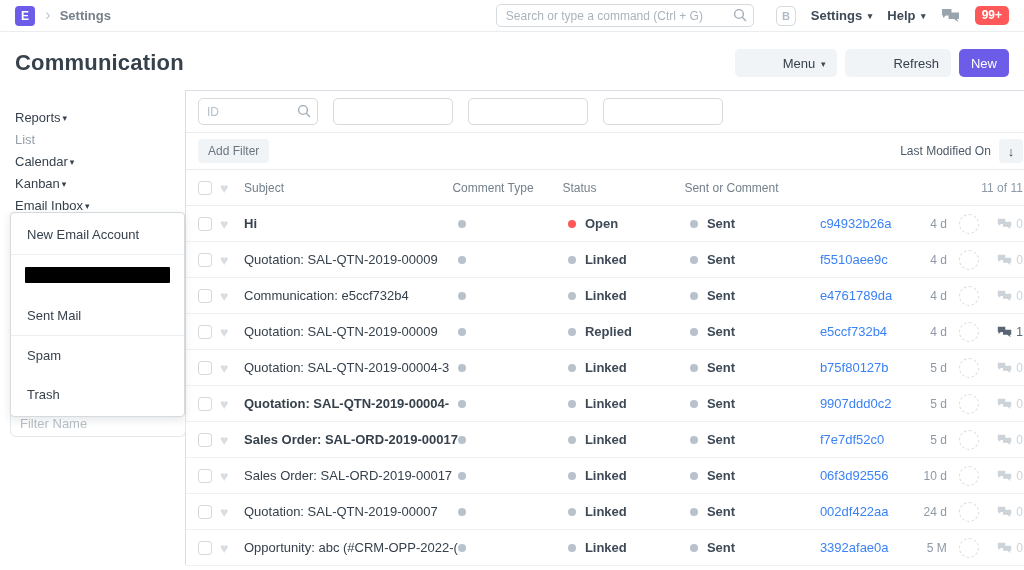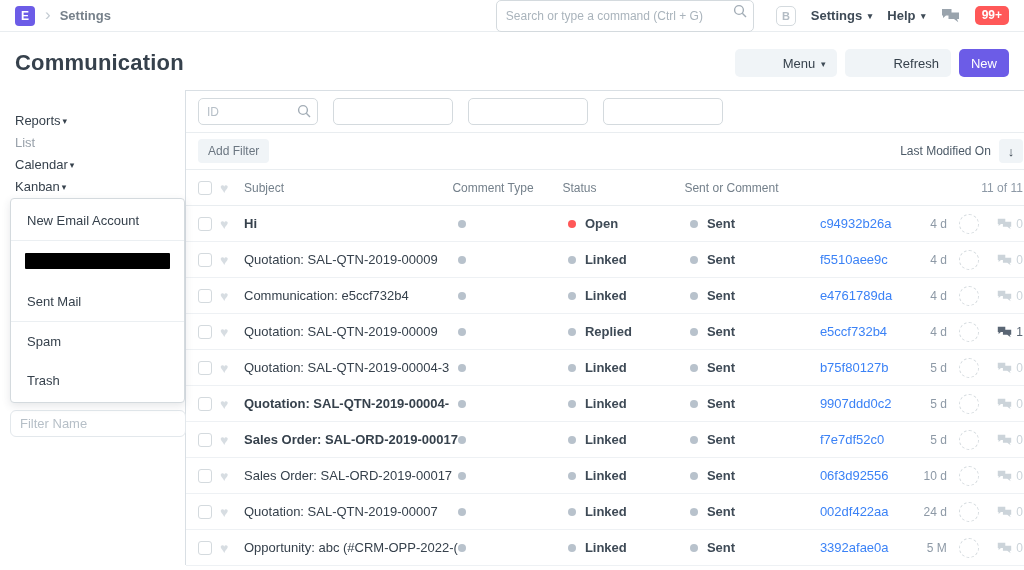--- a/index.html
+++ b/index.html
@@ -6,47 +6,47 @@
   body { background:#fff; font-family:"Liberation Sans", sans-serif; }
   .screen { width:1024px; height:570px; overflow:hidden; position:relative; background:#fff; color:#36414c; }
 
   
   .navbar { height:32px; display:flex; align-items:center; padding:0 15px; border-bottom:1px solid #e9edf0; background:#fff; }
   .logo { width:20px; height:20px; border-radius:4px; background:#6c5ce7; color:#fff; font-size:12px; font-weight:bold;
           display:flex; align-items:center; justify-content:center; }
   .crumb-chevron { color:#c3cbd2; font-size:17px; margin:0 9px 2px 10px; font-weight:400; }
   .breadcrumb { font-size:13px; font-weight:bold; color:#76808a; }
   .nav-search { margin-left:auto; position:relative; width:258px; }
-  .nav-search input { width:100%; height:32px; border:1px solid #d4dade; border-radius:5px; padding:0 26px 0 9px;
+  .nav-search input { width:100%; height:23px; border:1px solid #d4dade; border-radius:5px; padding:0 26px 0 9px;
                       font-size:12px; color:#36414c; font-family:inherit; background:#fff; }
   .nav-search input::placeholder { color:#aab4bc; }
   .nav-search svg { position:absolute; right:7px; top:4px; }
   .nav-right { display:flex; align-items:center; gap:15px; margin-left:22px; }
   .avatar-b { width:20px; height:20px; border:1px solid #d4dade; border-radius:5px; font-size:11px; color:#b3bcc4;
               font-weight:bold; display:flex; align-items:center; justify-content:center; }
   .nav-link { font-size:13px; font-weight:bold; color:#3e4a56; cursor:pointer; white-space:nowrap; }
   .caret { font-size:9px; color:#3e4a56; margin-left:2px; vertical-align:1px; }
   .badge { background:#ff5858; color:#fff; font-size:12px; font-weight:bold; border-radius:5px; padding:2px 7px 3px; }
 
   
   .page-head { display:flex; align-items:center; padding:17px 15px 13px; }
   .page-title { font-size:22px; font-weight:bold; color:#36414c; flex:1; letter-spacing:.2px; }
   .btn { height:28px; border:none; border-radius:5px; padding:0 12px; font-size:13px; font-family:inherit; cursor:pointer; }
   .btn-default { background:#f0f4f7; color:#36414c; margin-left:8px;padding-left:48px; }
   .btn-primary { background:#6c5ce7; color:#fff; margin-left:8px; font-weight:400; }
 
   
   .content { display:flex; height:475px; }
   .sidebar { width:185px; flex:0 0 185px; position:relative; padding:20px 15px 0; font-size:13px; }
-  .sidebar-item { height:22px; margin-bottom:0; line-height:22px; color:#36414c; cursor:pointer; white-space:nowrap; }
+  .sidebar-item { height:22px; margin-bottom:0; line-height:16px; color:#36414c; cursor:pointer; white-space:nowrap; }
   .sidebar-item.muted { color:#98a1aa; }
   .sidebar-item.active { font-weight:400; }
   .sidebar-item .caret { color:#36414c; }
 
-  .dropdown { position:absolute; left:10px; top:108px; width:175px; background:#fff; border:1px solid #d4dade;
+  .dropdown { position:absolute; left:10px; top:122px; width:175px; background:#fff; border:1px solid #d4dade;
               border-radius:4px; box-shadow:0 3px 9px rgba(50,60,70,.12); z-index:20; padding:2px 0; }
   .dropdown-item { padding:12px 16px; font-size:13px; color:#36414c; cursor:pointer; }
   .dropdown-divider { border-top:1px solid #ebeff2; margin:0; }
   .redacted-bar { height:16px; background:#000; margin:12px 14px 13px; border-radius:1px; }
 
   .filter-name { position:absolute; left:10px; top:320px; width:176px; }
   .filter-name input { width:100%; height:27px; border:1px solid #e3e8ec; border-radius:6px; padding:0 9px;
                        font-size:13px; font-family:inherit; color:#36414c; }
   .filter-name input::placeholder { color:#b6bfc7; }
 

